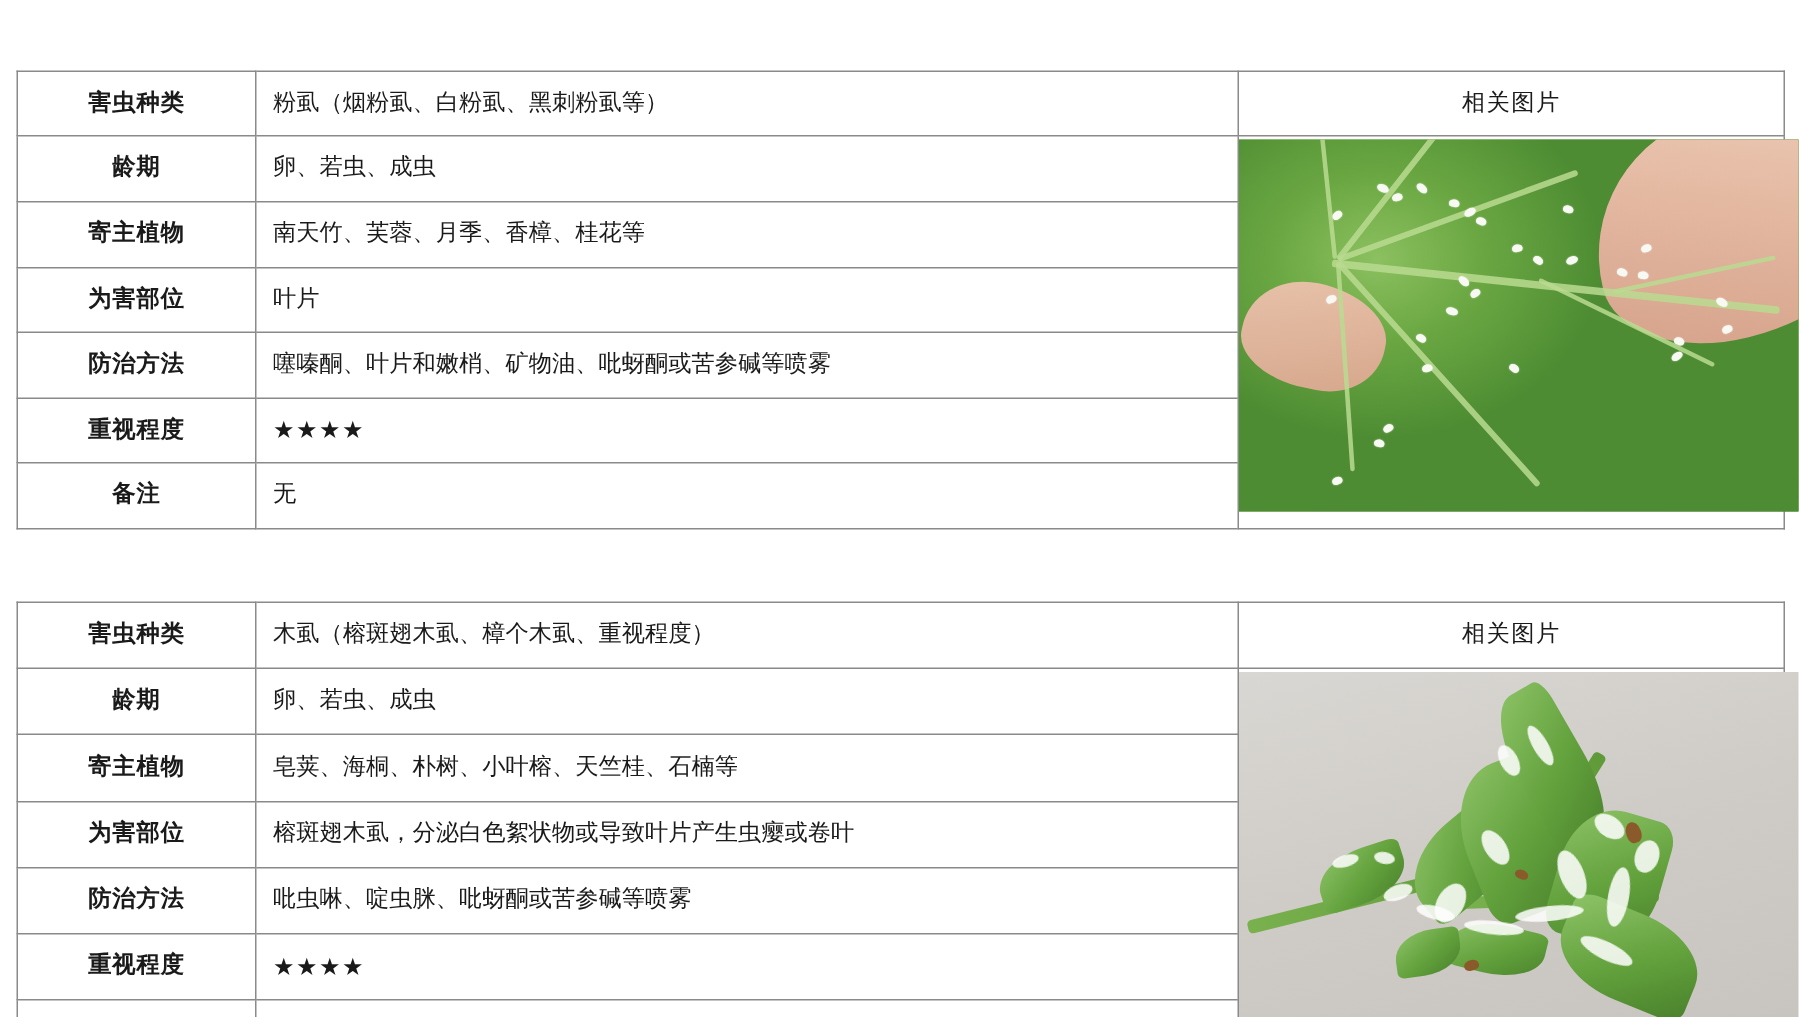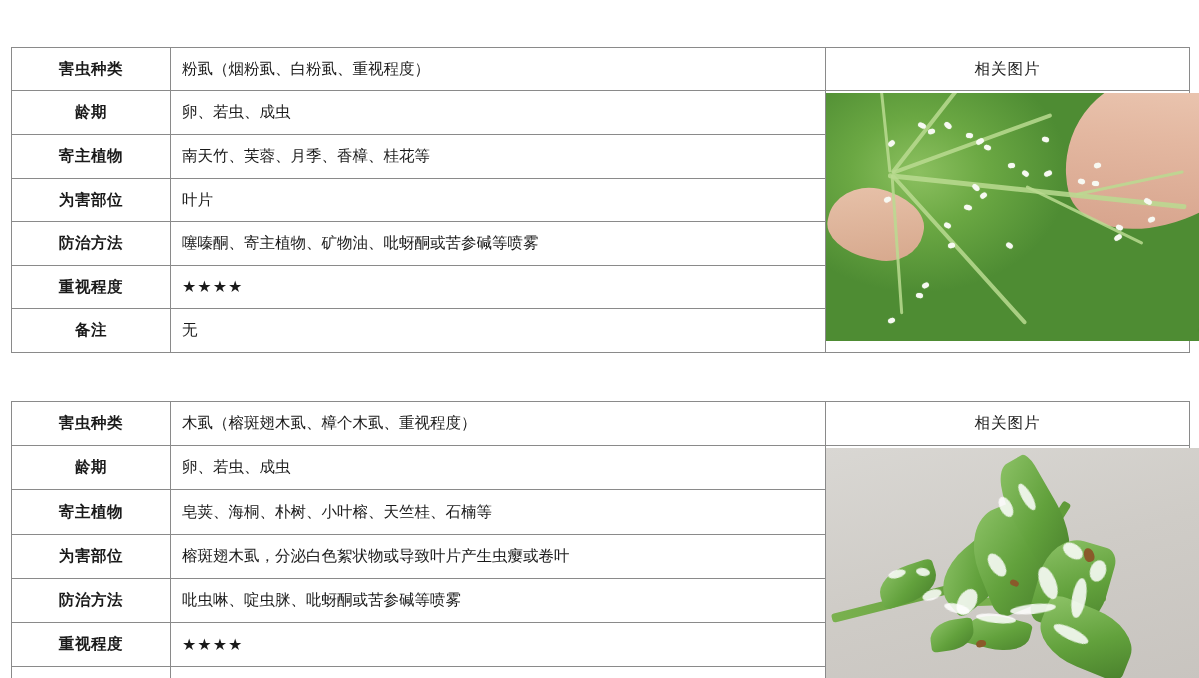--- a/index.html
+++ b/index.html
@@ -183,21 +183,21 @@
 
   <table class="pest-table t1">
     <colgroup>
       <col class="c-label">
         <col class="c-value">
         <col class="c-photo">
     </colgroup>
     <tbody>
       <tr class="r0">
         <td class="label">害虫种类</td>
-        <td class="value">粉虱（烟粉虱、白粉虱、重视程度）</td>
+        <td class="value">粉虱（烟粉虱、白粉虱、黑刺粉虱等）</td>
         <td class="photo-header">相关图片</td>
       </tr>
       <tr class="r1">
         <td class="label">龄期</td>
         <td class="value">卵、若虫、成虫</td>
         <td class="photo-cell" rowspan="6">
           <div class="photo photo-leaf">
             <div class="hand"></div>
             <div class="hand2"></div>
             <div class="vein" style="left:62px;top:80px;width:300px;height:5px;transform:rotate(6deg);"></div>
@@ -243,21 +243,21 @@
       <tr class="r2">
         <td class="label">寄主植物</td>
         <td class="value">南天竹、芙蓉、月季、香樟、桂花等</td>
       </tr>
       <tr class="r3">
         <td class="label">为害部位</td>
         <td class="value">叶片</td>
       </tr>
       <tr class="r4">
         <td class="label">防治方法</td>
-        <td class="value">噻嗪酮、寄主植物、矿物油、吡蚜酮或苦参碱等喷雾</td>
+        <td class="value">噻嗪酮、叶片和嫩梢、矿物油、吡蚜酮或苦参碱等喷雾</td>
       </tr>
       <tr class="r5">
         <td class="label">重视程度</td>
         <td class="value stars">★★★★</td>
       </tr>
       <tr class="r6">
         <td class="label">备注</td>
         <td class="value">无</td>
       </tr>
     </tbody>

